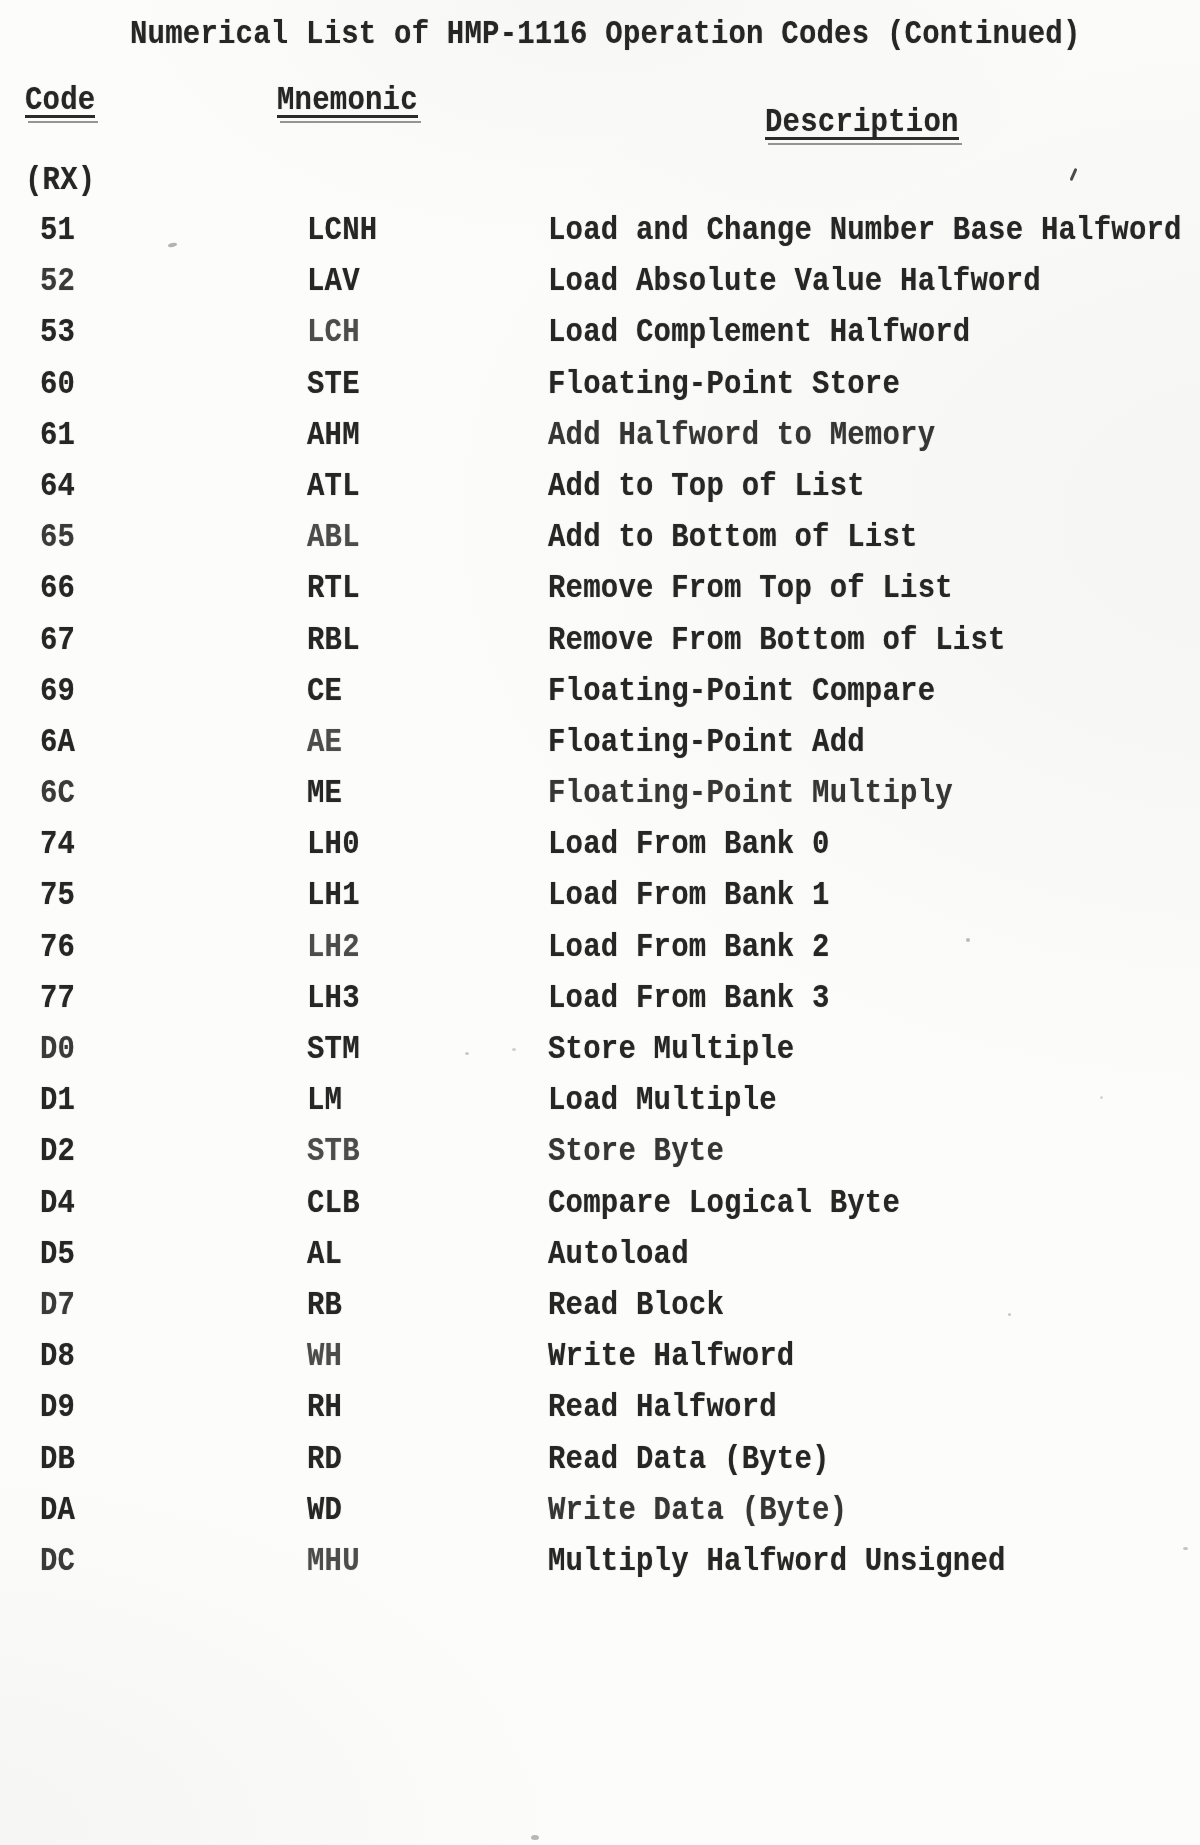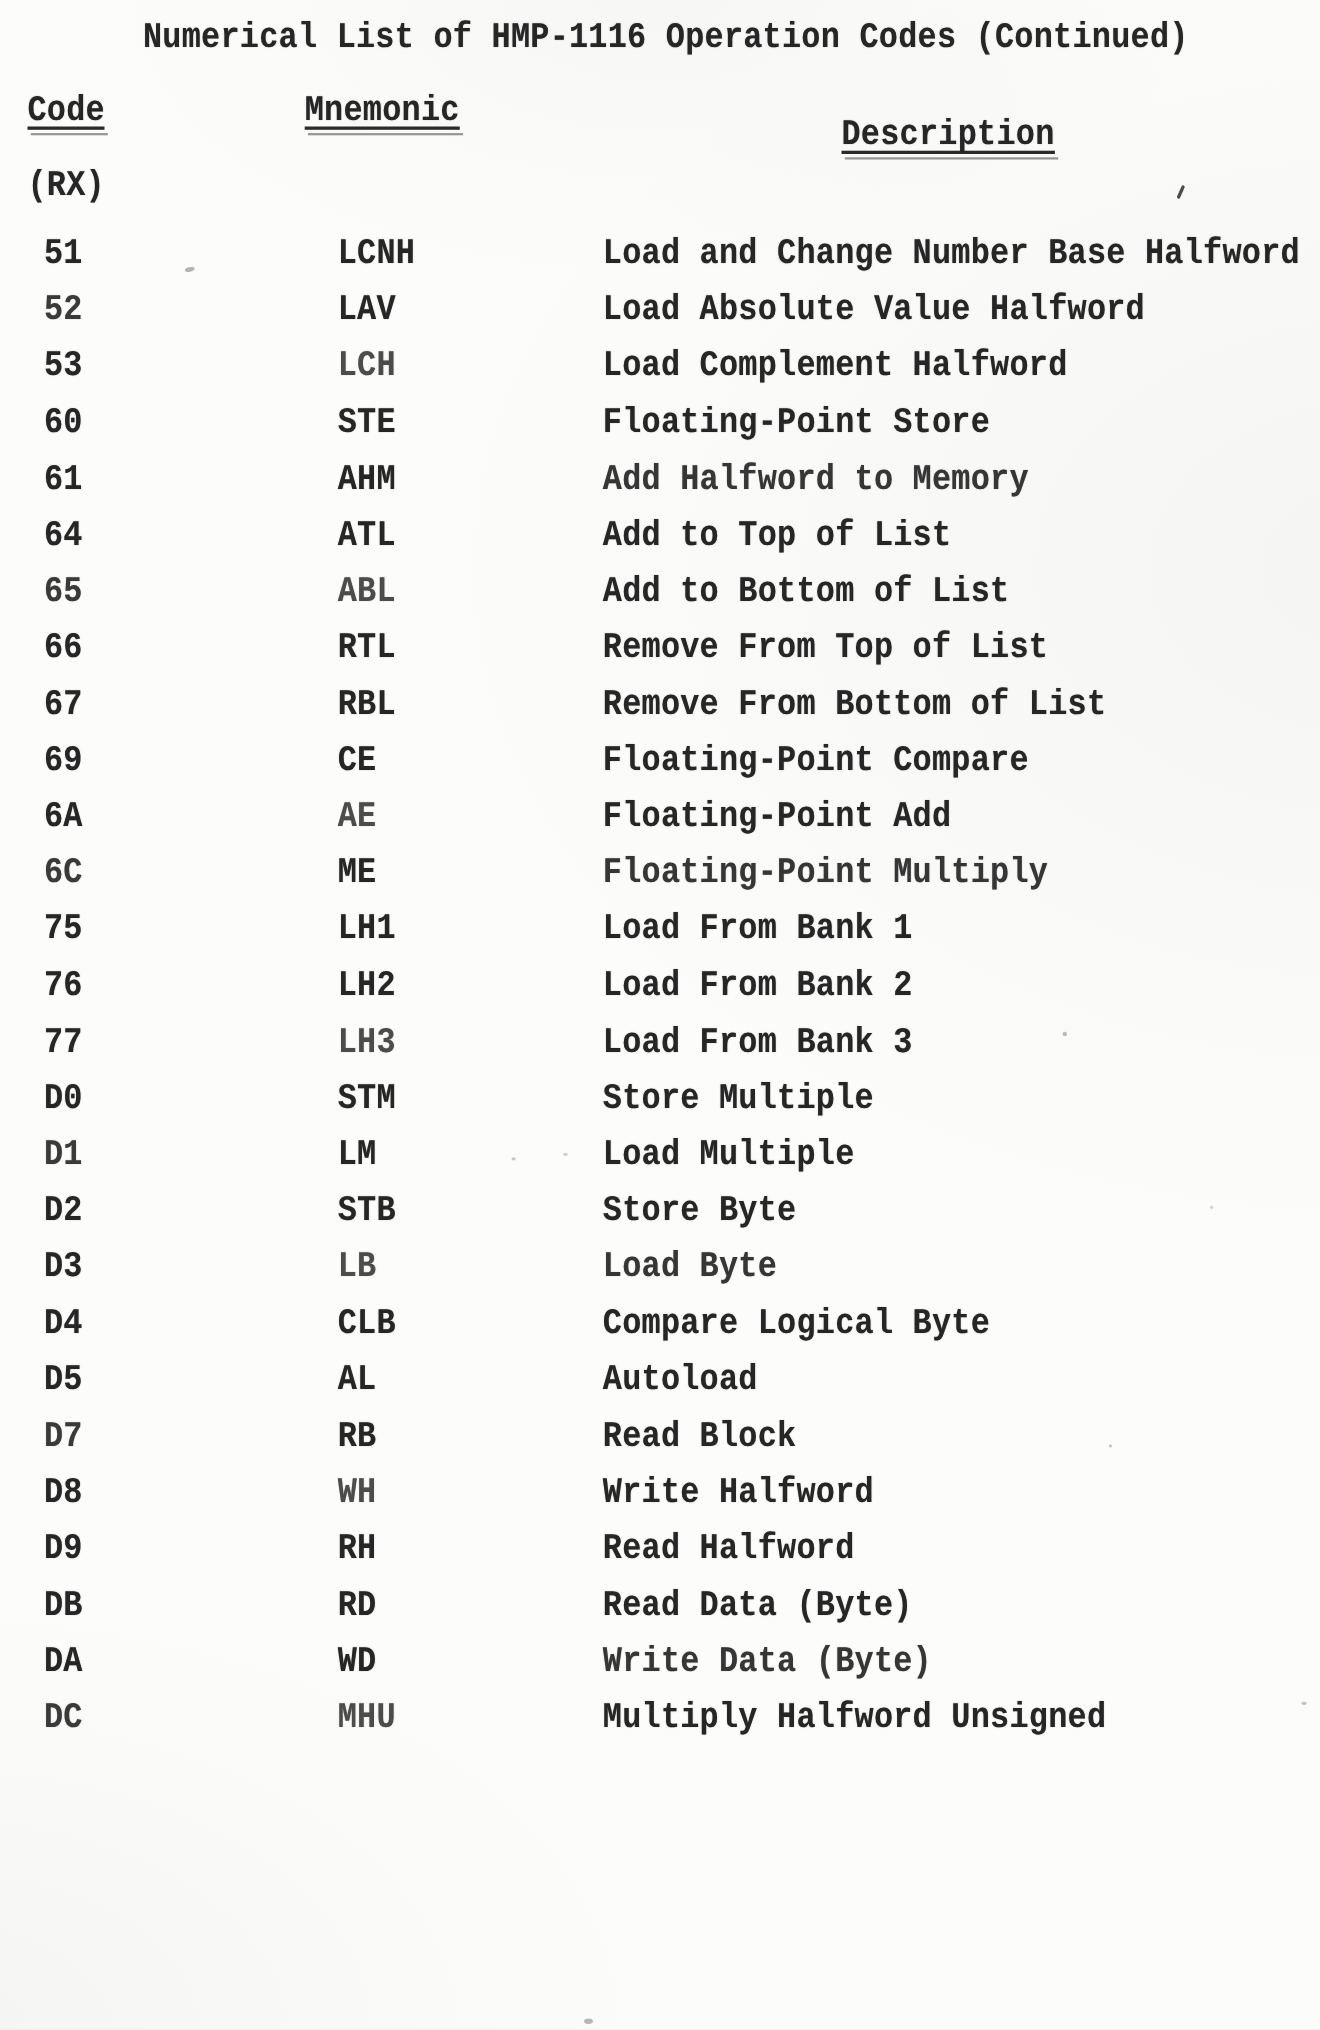--- a/index.html
+++ b/index.html
@@ -47,21 +47,21 @@
     bottom: -8px;
     height: 2px;
     background: rgba(45,45,45,0.5);
   }
   .hdr-code        { left: 25px;  }
   .hdr-mnemonic    { left: 277px; }
   .hdr-description { left: 765px; margin-top: 22px; }
   .format-class {
     position: absolute;
     left: 25px;
-    top: 150px;
+    top: 162px;
     font-size: 29px;
   }
   .rows {
     position: absolute;
     left: 0;
     top: 212px;
     width: 100%;
   }
   .row { position: relative; height: 51.2px; }
   .cell {
@@ -166,20 +166,25 @@
     <span class="cell code txt">6A</span>
     <span class="cell mnemonic txt">AE</span>
     <span class="cell description txt">Floating-Point Add</span>
   </div>
       <div class="row">
     <span class="cell code txt">6C</span>
     <span class="cell mnemonic txt">ME</span>
     <span class="cell description txt">Floating-Point Multiply</span>
   </div>
       <div class="row">
+    <span class="cell code txt">74</span>
+    <span class="cell mnemonic txt">LH0</span>
+    <span class="cell description txt">Load From Bank 0</span>
+  </div>
+      <div class="row">
     <span class="cell code txt">75</span>
     <span class="cell mnemonic txt">LH1</span>
     <span class="cell description txt">Load From Bank 1</span>
   </div>
       <div class="row">
     <span class="cell code txt">76</span>
     <span class="cell mnemonic txt">LH2</span>
     <span class="cell description txt">Load From Bank 2</span>
   </div>
       <div class="row">
@@ -194,25 +199,20 @@
   </div>
       <div class="row">
     <span class="cell code txt">D1</span>
     <span class="cell mnemonic txt">LM</span>
     <span class="cell description txt">Load Multiple</span>
   </div>
       <div class="row">
     <span class="cell code txt">D2</span>
     <span class="cell mnemonic txt">STB</span>
     <span class="cell description txt">Store Byte</span>
-  </div>
-      <div class="row">
-    <span class="cell code txt">D3</span>
-    <span class="cell mnemonic txt">LB</span>
-    <span class="cell description txt">Load Byte</span>
   </div>
       <div class="row">
     <span class="cell code txt">D4</span>
     <span class="cell mnemonic txt">CLB</span>
     <span class="cell description txt">Compare Logical Byte</span>
   </div>
       <div class="row">
     <span class="cell code txt">D5</span>
     <span class="cell mnemonic txt">AL</span>
     <span class="cell description txt">Autoload</span>

